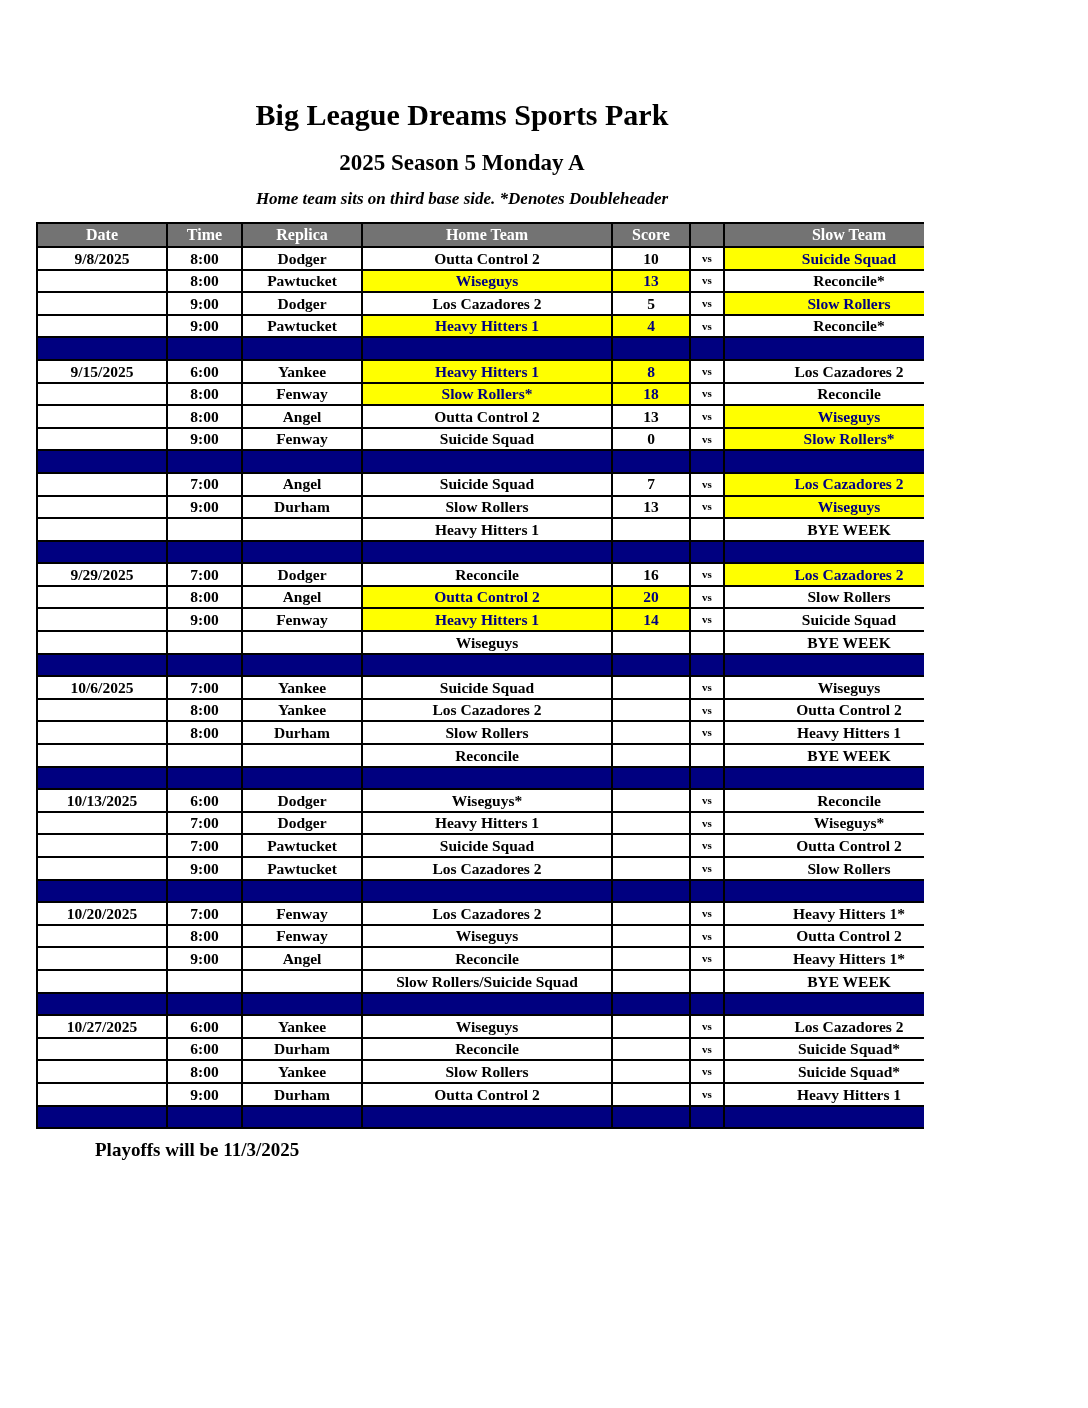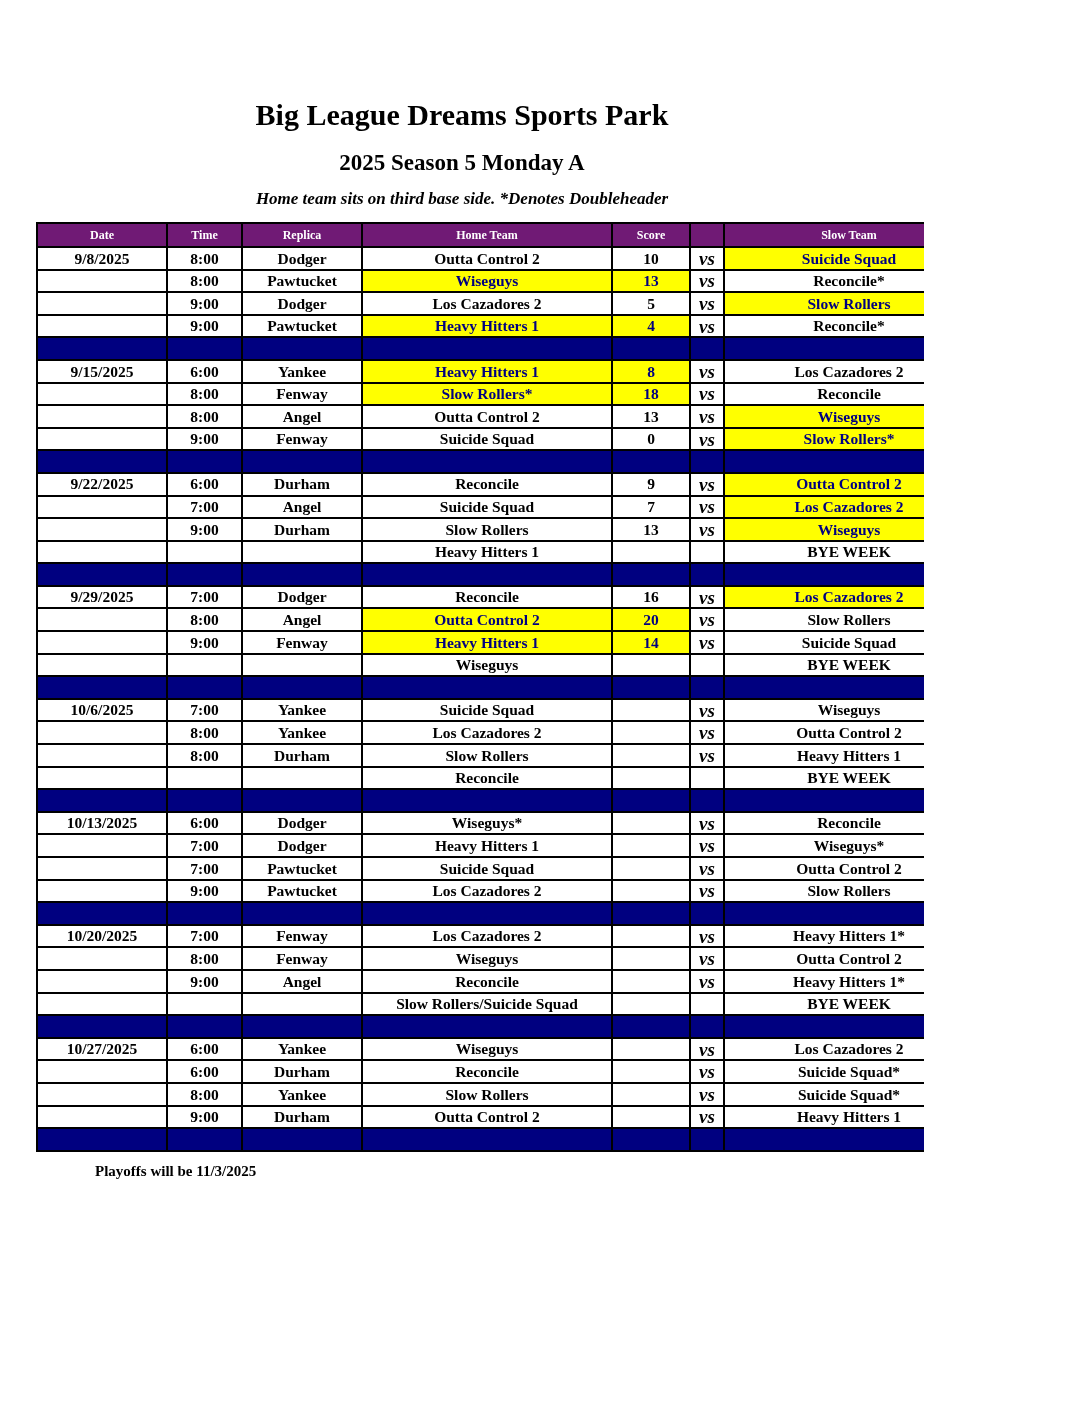--- a/index.html
+++ b/index.html
@@ -18,27 +18,27 @@
     border-collapse: collapse; table-layout: fixed;
     width: 1020px; margin: 13px 0 0 36px;
   }
   .schedule th, .schedule td {
     border: 2px solid #000000; padding: 0 2px;
     text-align: center; vertical-align: middle;
     font-weight: bold; font-size: 15.5px;
     height: 22.6px; line-height: 1; overflow: hidden; white-space: nowrap;
   }
   .schedule thead th {
-    background: #701a75; color: #ffffff; font-size: 12px; height: 24px;
+    background: #737373; color: #ffffff; font-size: 16px; height: 24px;
   }
-  .schedule td.vs { font-style: italic; font-size: 19px; }
+  .schedule td.vs { font-size: 11px; }
   .schedule tr.sep td { background: #000080; }
   .schedule td.hl { background: #FFFF00; color: #000080; }
   .footer {
-    font-size: 15px; font-weight: bold;
+    font-size: 19px; font-weight: bold;
     margin: 11px 0 0 95px; line-height: 1.1;
   }
 </style>
 </head>
 <body>
 
 <div class="page">
 
   <div class="heading">
     <div class="title">Big League Dreams Sports Park</div>
@@ -164,30 +164,20 @@
           <td></td>
           <td></td>
           <td></td>
           <td></td>
           <td></td>
           <td></td>
           <td></td>
           <td></td>
         </tr>
         <tr>
-          <td>9/22/2025</td>
-          <td>6:00</td>
-          <td>Durham</td>
-          <td>Reconcile</td>
-          <td>9</td>
-          <td class="vs">vs</td>
-          <td class="hl">Outta Control 2</td>
-          <td class="hl">25</td>
-        </tr>
-        <tr>
           <td></td>
           <td>7:00</td>
           <td>Angel</td>
           <td>Suicide Squad</td>
           <td>7</td>
           <td class="vs">vs</td>
           <td class="hl">Los Cazadores 2</td>
           <td class="hl">20</td>
         </tr>
         <tr>

